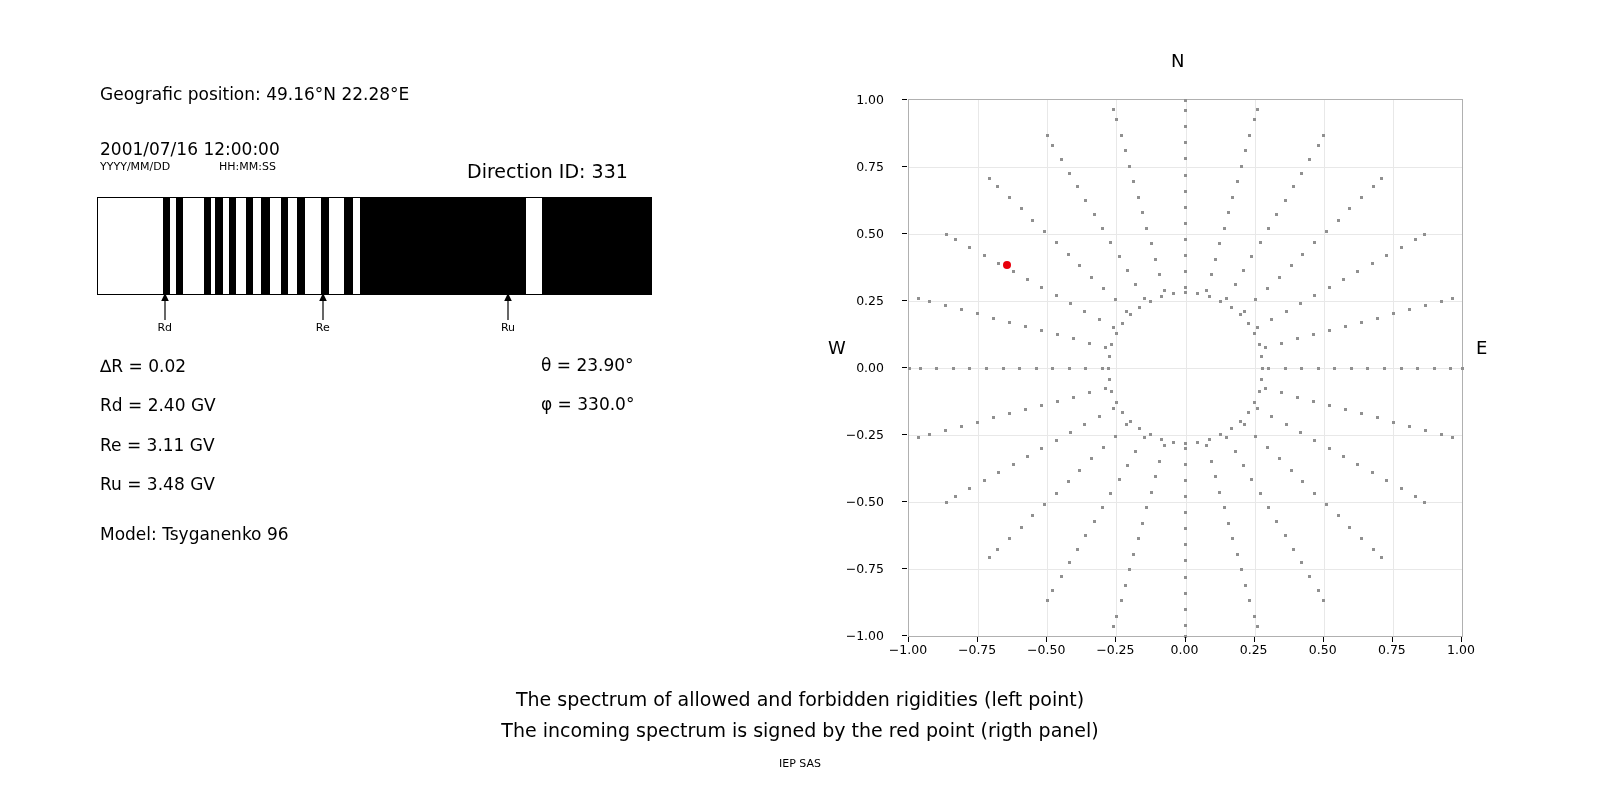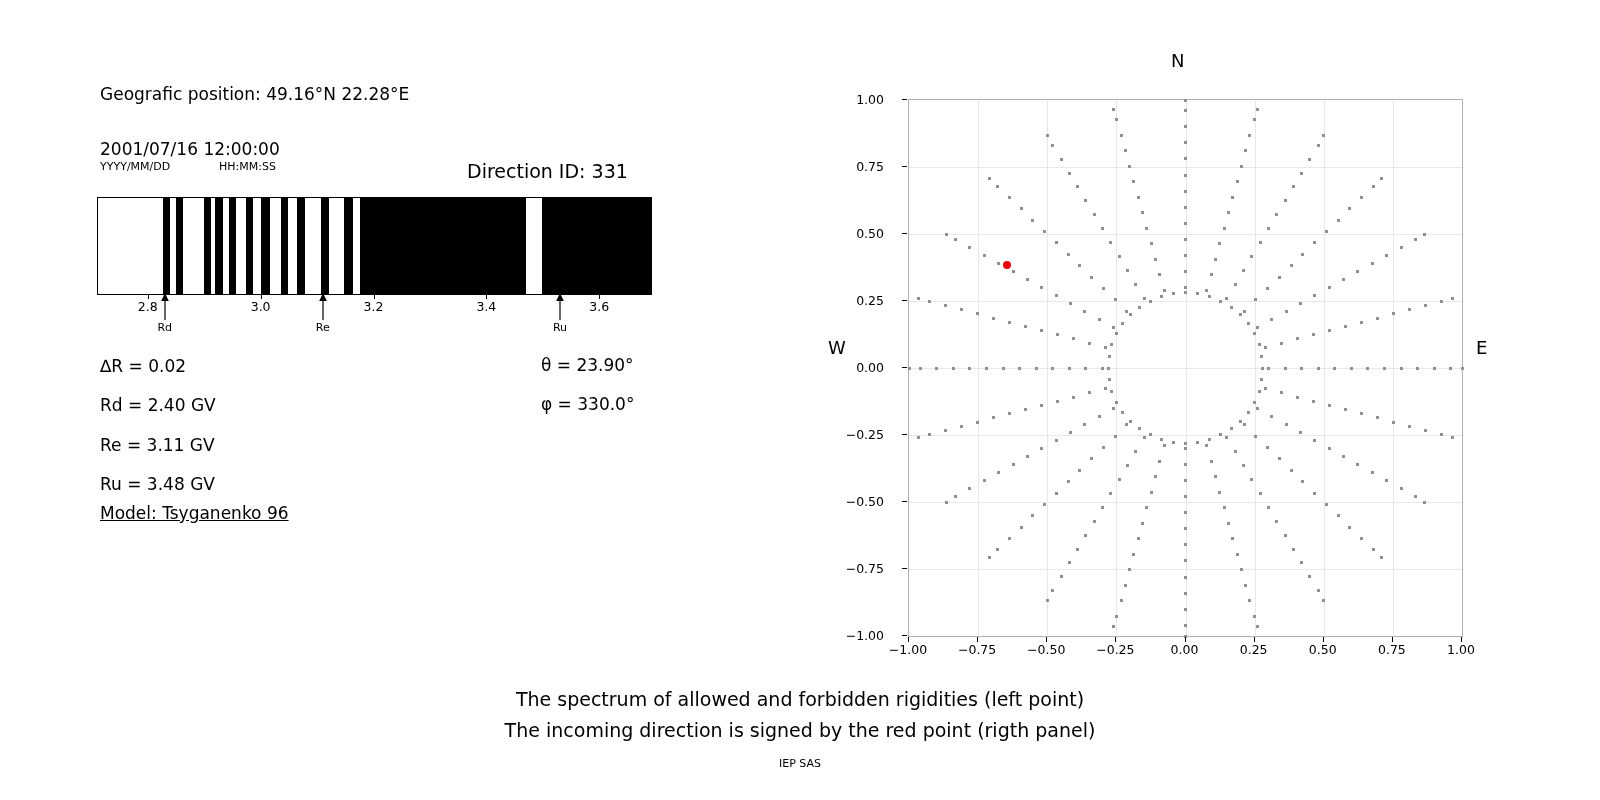--- a/index.html
+++ b/index.html
@@ -114,21 +114,21 @@
     font-size: 17px;
     white-space: nowrap;
   }
   .col1 { left: 100px; }
   .col2 { left: 541px; }
 
   .r-dR  { top: 356px; }
   .r-rd  { top: 395px; }
   .r-re  { top: 435px; }
   .r-ru  { top: 474px; }
-  .r-mod { top: 503px; text-decoration: underline; }
+  .r-mod { top: 524px; }
   .r-th  { top: 355px; }
   .r-ph  { top: 394px; }
 
   
   .panel-right {
     position: absolute;
     left: 828px;
     top: 50px;
     width: 700px;
     height: 600px;
@@ -240,49 +240,37 @@
       <div class="band" style="left: 147.843px; width: 6.77143px;"></div>
       <div class="band" style="left: 163.079px; width: 8.46429px;"></div>
       <div class="band" style="left: 182.829px; width: 6.77143px;"></div>
       <div class="band" style="left: 198.629px; width: 8.46429px;"></div>
       <div class="band" style="left: 223.457px; width: 7.33571px;"></div>
       <div class="band" style="left: 246.029px; width: 9.02857px;"></div>
       <div class="band" style="left: 262.393px; width: 165.336px;"></div>
       <div class="band" style="left: 444.093px; width: 108.907px;"></div>
     </div>
 
-  <div class="axis-ticks" id="rig-axis">
-      <div class="tick" style="left: 50.7857px;"></div>
-      <div class="ticklabel" style="left: 50.7857px;">2.8</div>
-      <div class="tick" style="left: 163.643px;"></div>
-      <div class="ticklabel" style="left: 163.643px;">3.0</div>
-      <div class="tick" style="left: 276.5px;"></div>
-      <div class="ticklabel" style="left: 276.5px;">3.2</div>
-      <div class="tick" style="left: 389.357px;"></div>
-      <div class="ticklabel" style="left: 389.357px;">3.4</div>
-      <div class="tick" style="left: 502.214px;"></div>
-      <div class="ticklabel" style="left: 502.214px;">3.6</div>
-    </div>
 
   <div id="rig-markers">
       <div class="marker" style="position: absolute; left: 164.714px; top: 293px;">
         <svg width="14" height="27" viewBox="0 0 14 27">
           <line x1="7" y1="27" x2="7" y2="4" stroke="#000" stroke-width="1.2"></line>
           <polygon points="7,0 3.2,8 10.8,8" fill="#000"></polygon>
         </svg>
         <span class="mlabel">Rd</span>
       </div>
       <div class="marker" style="position: absolute; left: 322.714px; top: 293px;">
         <svg width="14" height="27" viewBox="0 0 14 27">
           <line x1="7" y1="27" x2="7" y2="4" stroke="#000" stroke-width="1.2"></line>
           <polygon points="7,0 3.2,8 10.8,8" fill="#000"></polygon>
         </svg>
         <span class="mlabel">Re</span>
       </div>
-      <div class="marker" style="position: absolute; left: 560px; top: 293px;">
+      <div class="marker" style="position: absolute; left: 508px; top: 293px;">
         <svg width="14" height="27" viewBox="0 0 14 27">
           <line x1="7" y1="27" x2="7" y2="4" stroke="#000" stroke-width="1.2"></line>
           <polygon points="7,0 3.2,8 10.8,8" fill="#000"></polygon>
         </svg>
         <span class="mlabel">Ru</span>
       </div>
     </div>
 
   <div class="info col1 r-dR">∆R = 0.02</div>
   <div class="info col1 r-rd">Rd = 2.40 GV</div>
@@ -702,14 +690,14 @@
       <div class="xtick-label" style="left: 494.75px;">0.50</div>
       <div class="xtick-mark" style="left: 494.75px;"></div>
       <div class="xtick-label" style="left: 563.875px;">0.75</div>
       <div class="xtick-mark" style="left: 563.875px;"></div>
       <div class="xtick-label" style="left: 633px;">1.00</div>
       <div class="xtick-mark" style="left: 633px;"></div>
     </div>
 </div>
 
 <div class="caption cap1">The spectrum of allowed and forbidden rigidities (left point)</div>
-<div class="caption cap2">The incoming direction is signed by the red point (rigth panel)</div>
+<div class="caption cap2">The incoming spectrum is signed by the red point (rigth panel)</div>
 <div class="credit">IEP SAS</div>
 
 </body></html>

